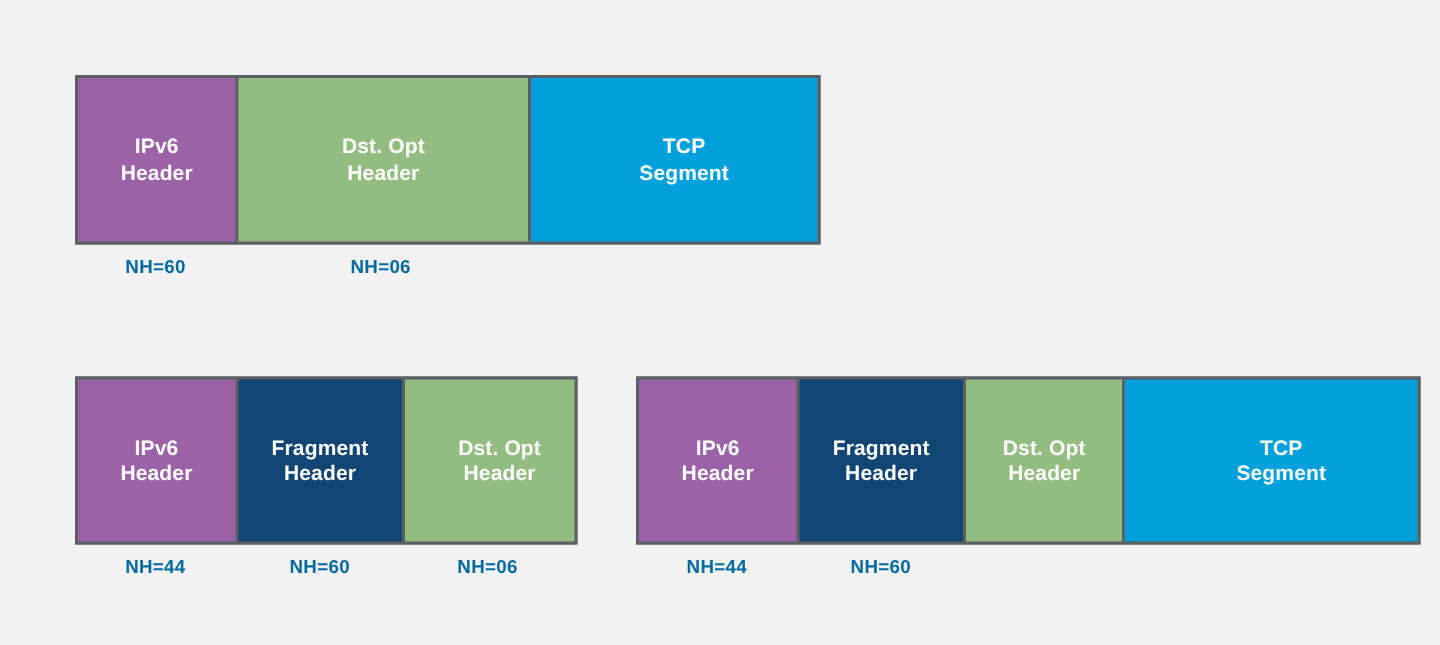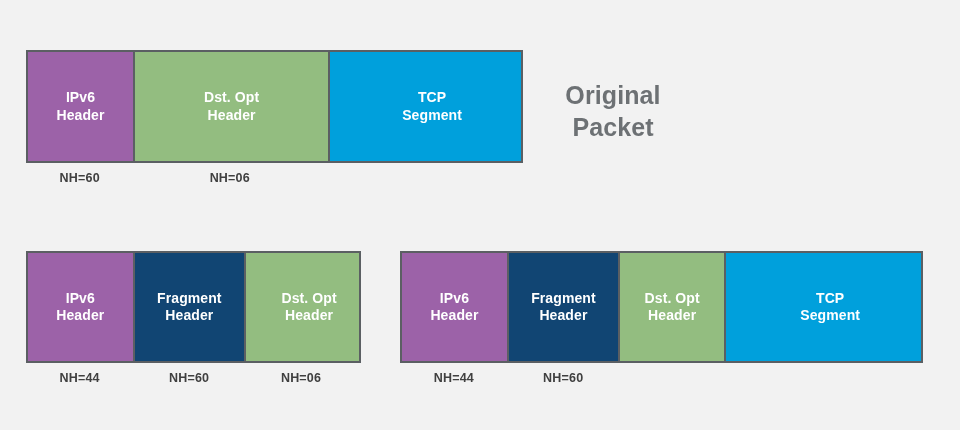--- a/index.html
+++ b/index.html
@@ -11,20 +11,21 @@
     height: 430px;
     background: #f2f2f2;
     font-family: "Liberation Sans", sans-serif;
     position: relative;
     overflow: hidden;
   }
 
   .stage {
     position: absolute;
     inset: 0;
+    margin-left: 24px;
   }
 
   
   .packet {
     position: absolute;
     display: flex;
     box-sizing: border-box;
     border: 2px solid #5b5f63;
     background: #5b5f63;
   }
@@ -43,21 +44,21 @@
   .seg:last-child { border-right: none; padding-left: 13px; }
 
   .seg-label {
     display: block;
     white-space: pre-line;
   }
 
   
   .nh {
     position: absolute;
-    color: #404040;
+    color: #0369a1;
     font-weight: bold;
     font-size: 12.5px;
     letter-spacing: 0.2px;
     white-space: nowrap;
     transform: translateX(-50%);
   }
 
   
   .caption {
     position: absolute;
@@ -99,22 +100,20 @@
       <div class="seg" style="width: 38.7%; background: rgb(0, 160, 220);">
         <span class="seg-label">TCP
 Segment</span>
       </div>
     </div>
   <div>
       <div class="nh" style="left: 79.676px; top: 171px;">NH=60</div>
       <div class="nh" style="left: 229.77px; top: 171px;">NH=06</div>
     </div>
 
-  <div class="caption" id="caption-original-packet" style="left:538px; top:79px; width:150px;">Original
-Packet</div>
 
   <div class="packet" id="packet-fragment-1">
       <div class="seg" style="width: 32.2%; background: rgb(156, 98, 168);">
         <span class="seg-label">IPv6
 Header</span>
       </div>
       <div class="seg" style="width: 33.7%; background: rgb(17, 69, 115);">
         <span class="seg-label">Fragment
 Header</span>
       </div>

